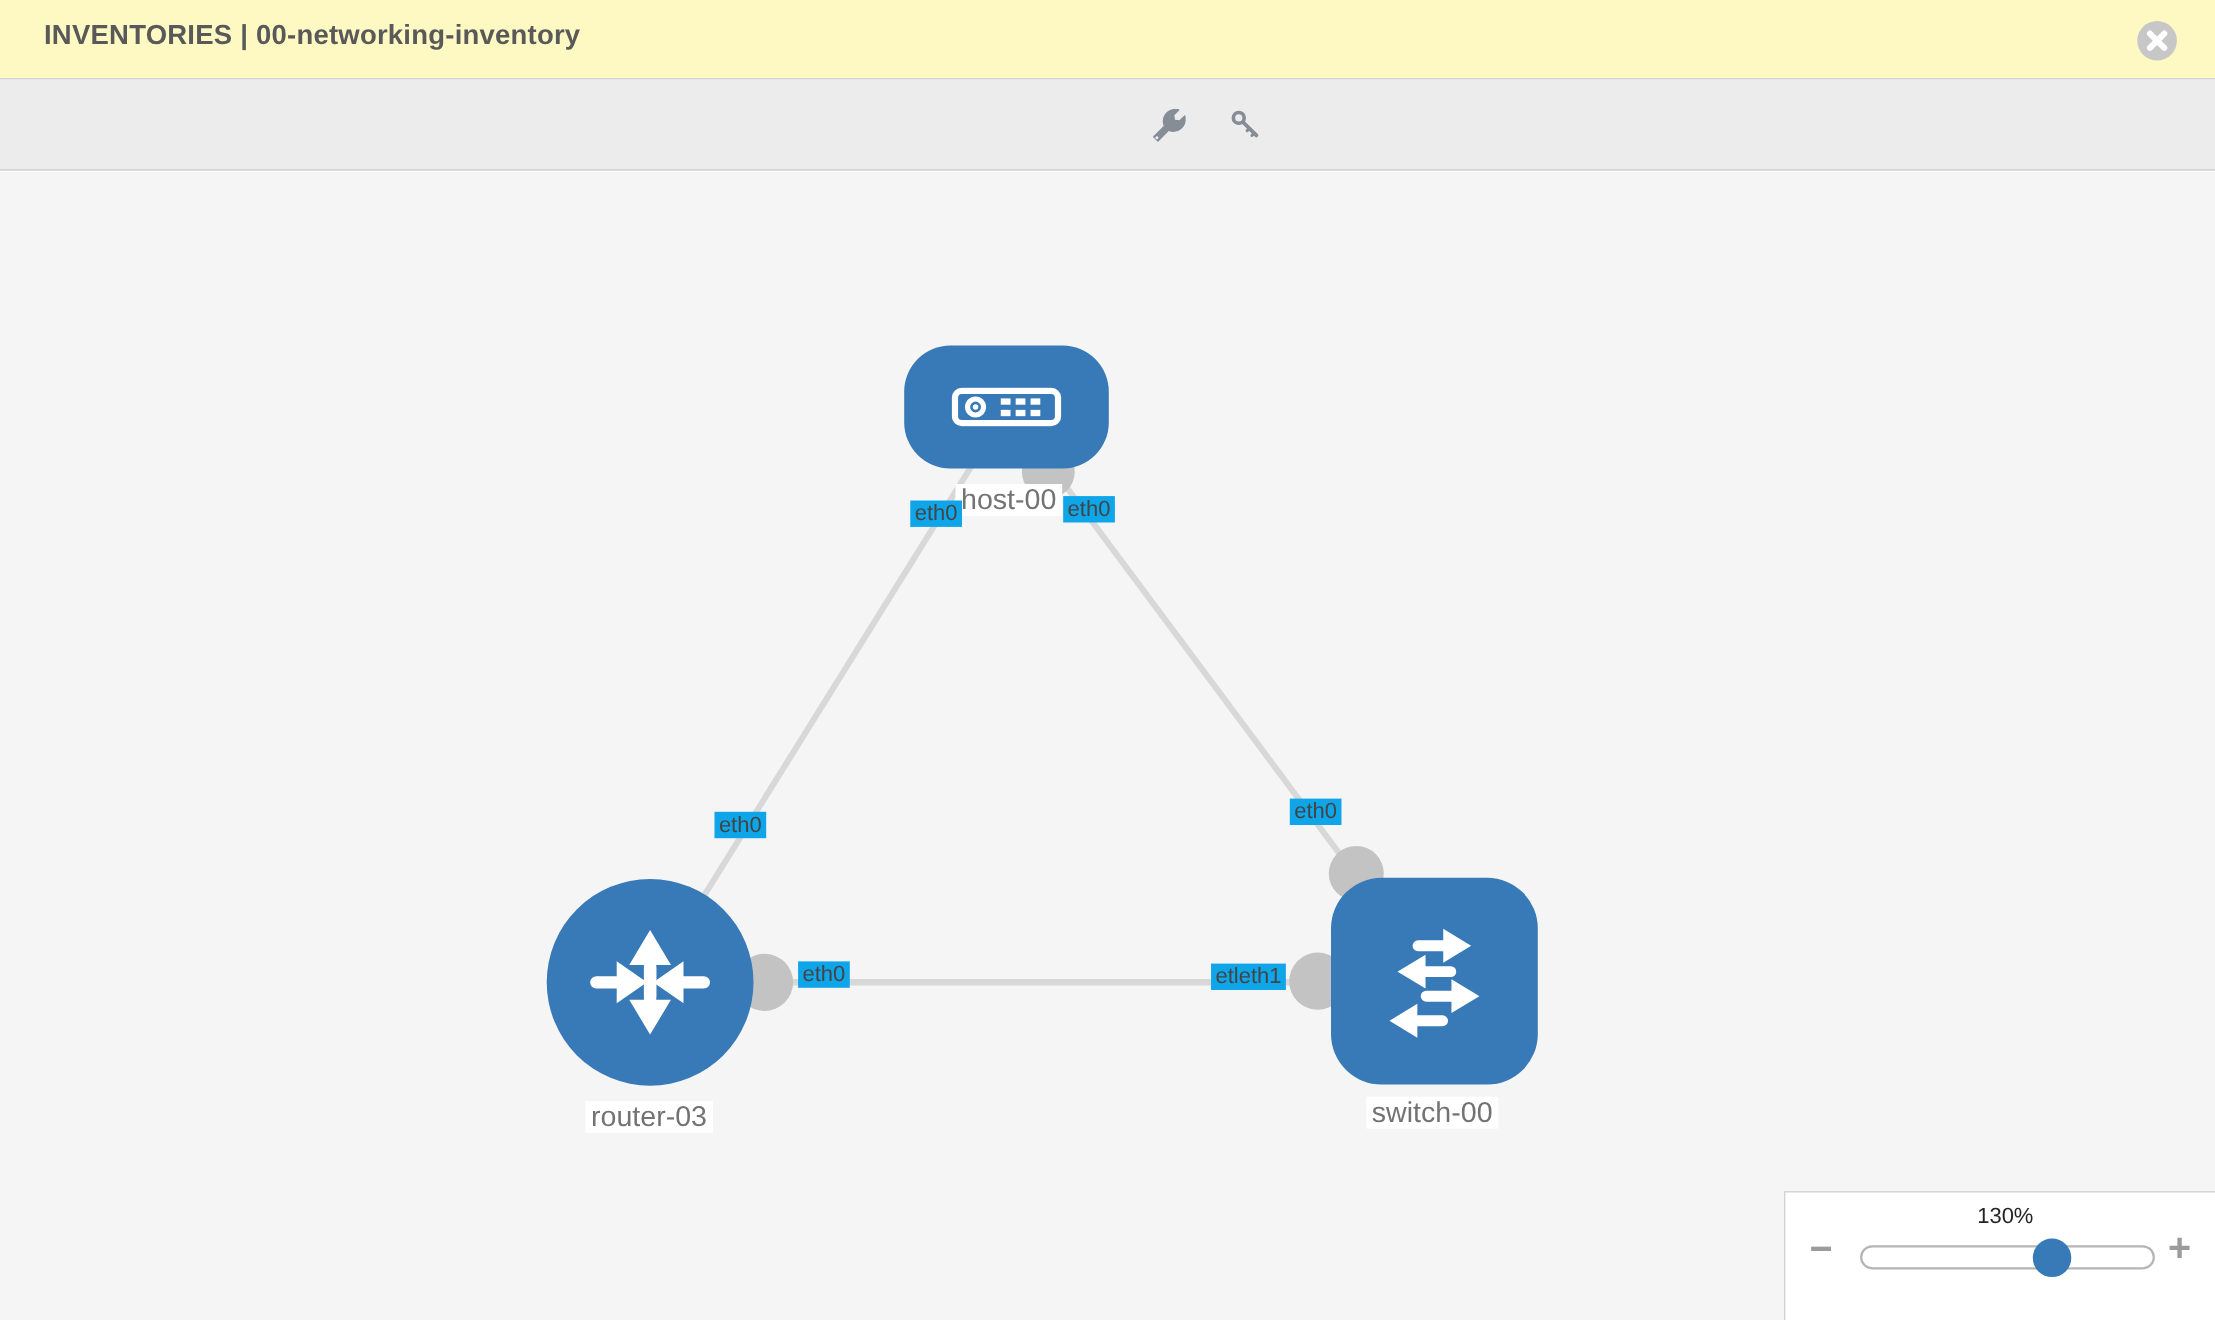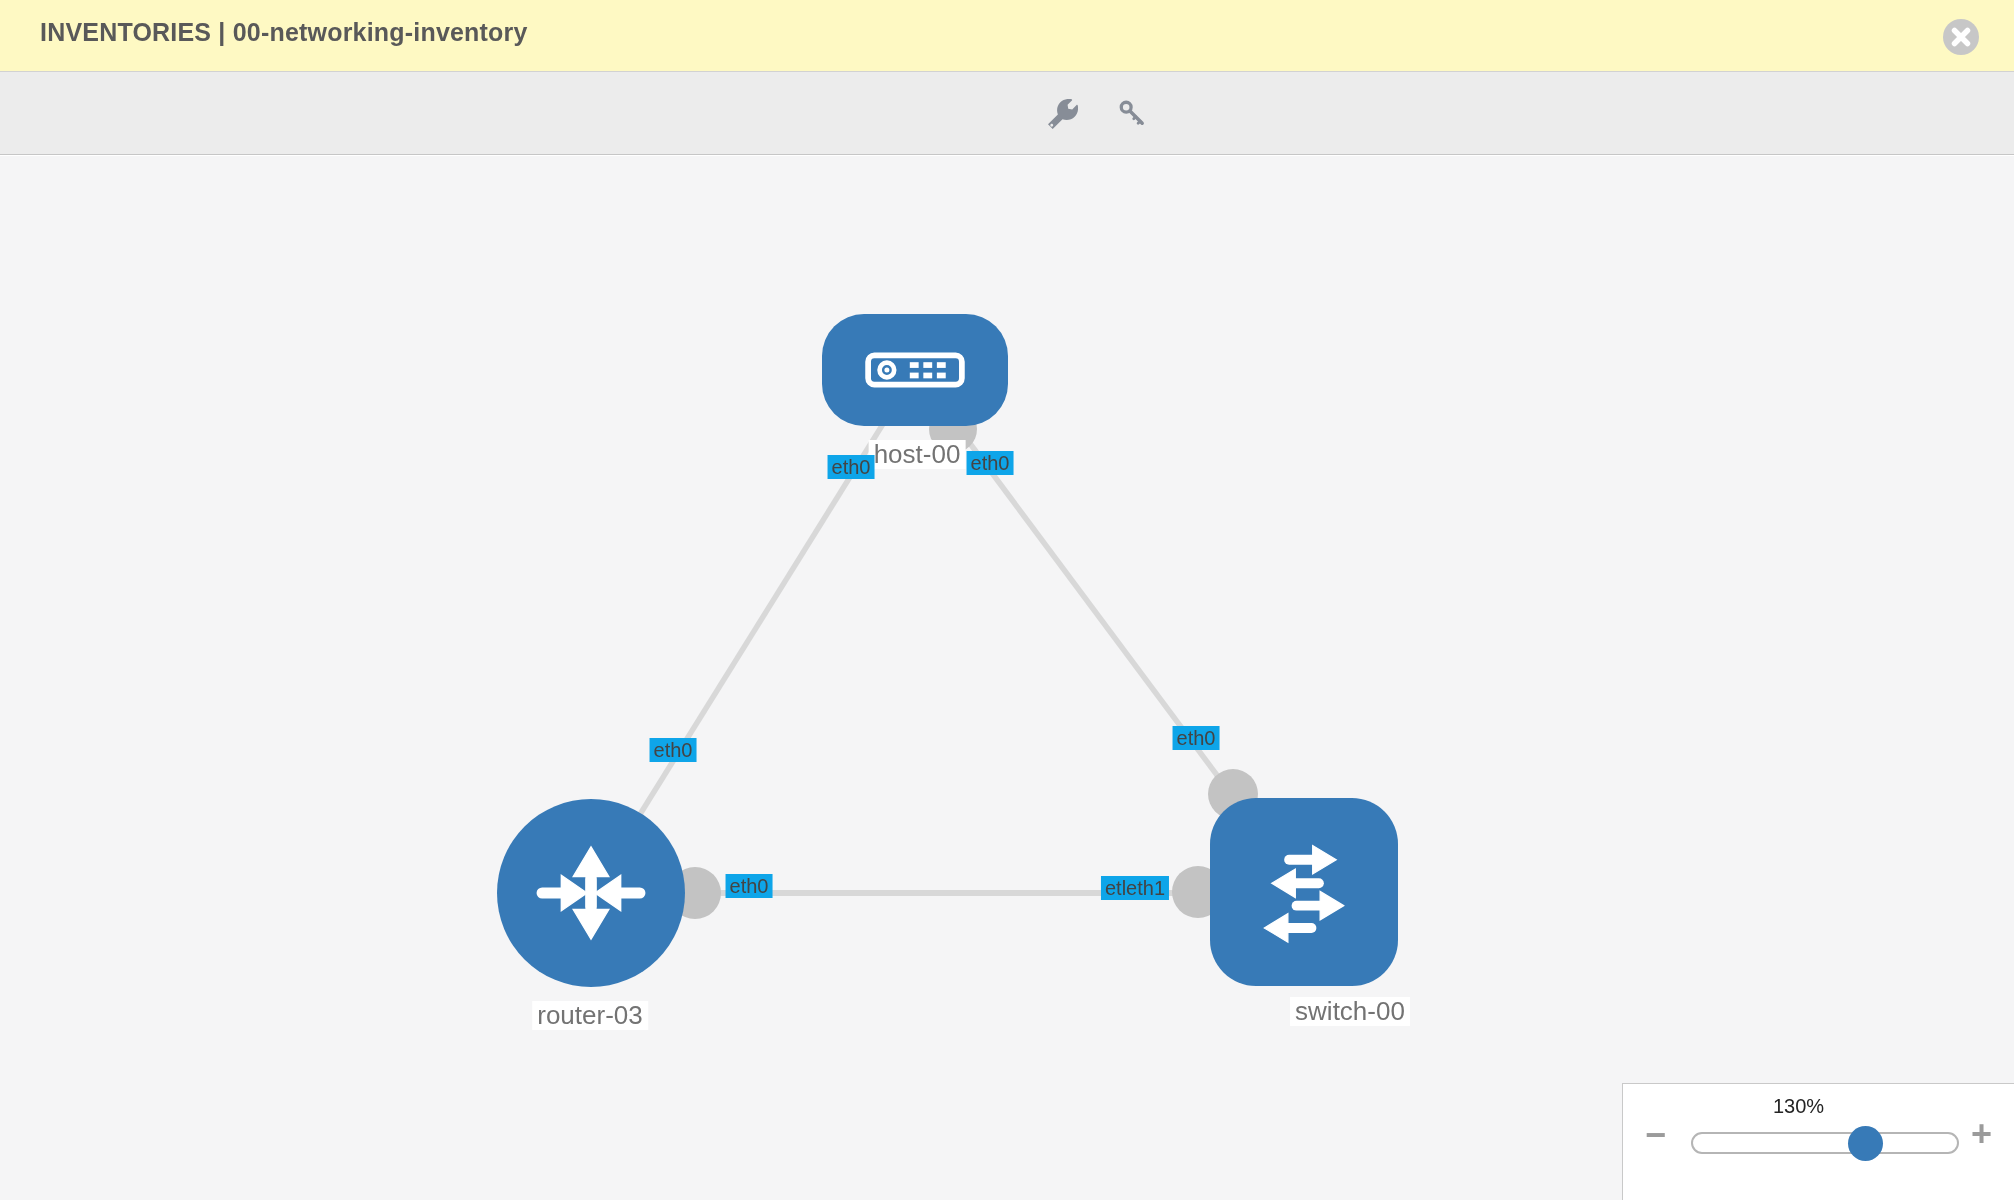--- a/index.html
+++ b/index.html
@@ -38,21 +38,21 @@
   #node-router { left:497px; top:643px; width:188px; height:188px; border-radius:50%; }
   #node-switch { left:1210px; top:642px; width:188px; height:188px; border-radius:46px; }
   .node-label { position:absolute; transform:translateX(-50%); background:#ffffff; color:#737373;
                 font-size:26px; line-height:1.05; padding:1px 5px; z-index:4; white-space:nowrap; }
   .if-label { position:absolute; transform:translateX(-50%); background:#0ea5e9; color:#444444;
               font-size:20px; line-height:1.1; padding:1px 4px; z-index:4; white-space:nowrap; }
 
   
   #zoom-panel { position:absolute; left:1622px; top:1083px; width:392px; height:117px; background:#ffffff;
                 border-left:1px solid #c9c9c9; border-top:1px solid #c9c9c9; z-index:20; }
-  #zoom-value { position:absolute; left:150px; top:11px; width:100px; font-size:20px; color:#242424; }
+  #zoom-value { position:absolute; left:150px; top:11px; width:100px; text-align:center; font-size:20px; color:#242424; }
   .zoom-btn { position:absolute; border:none; background:transparent; color:#9b9b9b; font-size:36px;
               font-weight:700; line-height:30px; cursor:pointer; }
   #zoom-minus { left:22px; top:36px; }
   #zoom-plus  { left:348px; top:35px; }
   #zoom-track { position:absolute; left:68px; top:48px; width:268px; height:22px; background:#ffffff;
                 border:2px solid #b5b5b5; border-radius:12px; cursor:pointer; }
   #zoom-thumb { position:absolute; left:155px; top:-8px; width:35px; height:35px; border-radius:50%;
                 background:#377ab7; cursor:grab; }
 </style>
 </head>
@@ -148,21 +148,21 @@
         <line x1="44" y1="61" x2="65" y2="61"></line>
           <polygon points="82,61 63,49.5 63,72.5" stroke-width="1"></polygon>
         <line x1="56" y1="79" x2="35" y2="79"></line>
           <polygon points="18,79 37,67.5 37,90.5" stroke-width="1"></polygon>
       </g>
     </svg>
   </div>
 
   <span class="node-label" style="left:917px; top:284px;">host-00</span>
   <span class="node-label" style="left:590px; top:845px;">router-03</span>
-  <span class="node-label" style="left:1302px;top:841px;margin-left:48px;">switch-00</span>
+  <span class="node-label" style="left:1302px;top:841px;">switch-00</span>
 
   <span class="if-label" style="left:851px;  top:299px;">eth0</span>
   <span class="if-label" style="left:990px;  top:295px;">eth0</span>
   <span class="if-label" style="left:673px;  top:582px;">eth0</span>
   <span class="if-label" style="left:1196px; top:570px;">eth0</span>
   <span class="if-label" style="left:749px;  top:718px;">eth0</span>
   <span class="if-label" style="left:1135px; top:720px;">etleth1</span>
 </div>
 
 <div id="zoom-panel">

